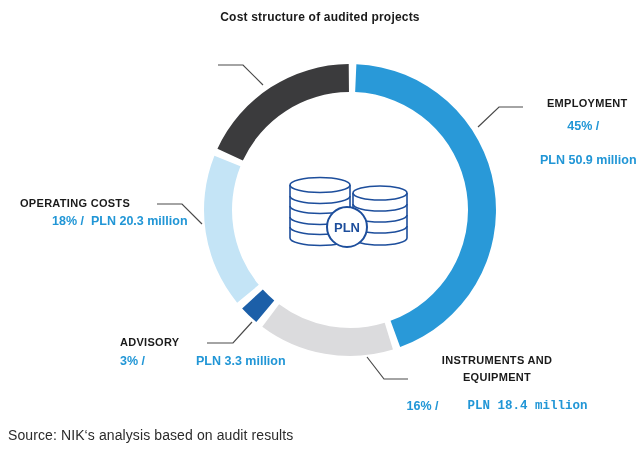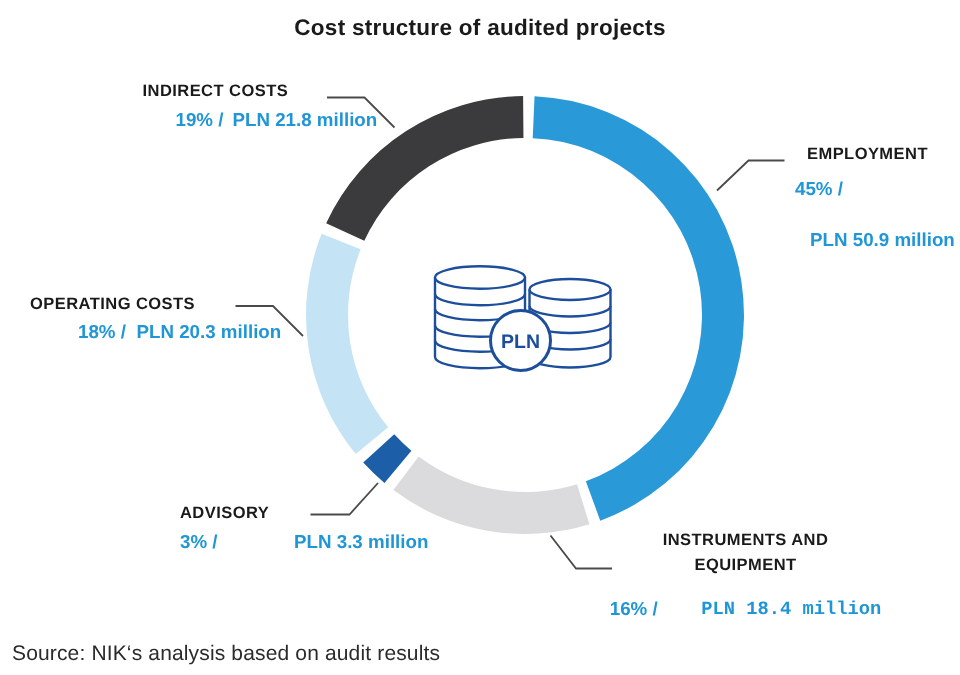--- a/index.html
+++ b/index.html
@@ -2,32 +2,32 @@
 <html><head>
 <meta charset="utf-8">
 <style>
   html,body{margin:0;padding:0;background:#ffffff;}
   .canvas{
     position:relative;width:640px;height:450px;background:#ffffff;overflow:hidden;
     font-family:"Liberation Sans",sans-serif;
   }
   .chart-title{
     position:absolute;top:10px;left:0;width:640px;text-align:center;
-    font-size:15px;font-weight:bold;color:#1a1a1a;letter-spacing:.2px;
+    font-size:12px;font-weight:bold;color:#1a1a1a;letter-spacing:.2px;
   }
   svg.layer{position:absolute;top:0;left:0;}
   .lbl{position:absolute;}
   .lbl-title{font-size:11px;font-weight:bold;color:#1a1a1a;letter-spacing:.3px;line-height:13px;}
   .lbl-val{font-size:12.5px;font-weight:bold;color:#2196d6;line-height:13px;white-space:nowrap;}
   
   .lbl-indirect{left:95px;top:55px;}
   .lbl-indirect .lbl-val{margin-left:22px;margin-top:6px;}
   .lbl-indirect .amount{margin-left:6px;}
   
-  .lbl-employment{left:530px;top:97px;}
+  .lbl-employment{left:530px;top:97px;text-align:center;}
   .lbl-employment .lbl-title{margin-left:8px;}
   .lbl-employment .val-pct{margin-top:10px;}
   .lbl-employment .val-amount{margin-left:10px;margin-top:21px;}
   
   .lbl-operating{left:20px;top:197px;}
   .lbl-operating .lbl-val{margin-left:32px;margin-top:5px;}
   .lbl-operating .amount{margin-left:7px;}
   
   .lbl-advisory{left:120px;top:336px;}
   .lbl-advisory .lbl-val{margin-top:6px;}
@@ -79,26 +79,20 @@
       <ellipse cx="380" cy="193" rx="27" ry="7" fill="#ffffff"></ellipse>
       <path d="M 353 204 A 27 7 0 0 0 407 204"></path>
       <path d="M 353 215 A 27 7 0 0 0 407 215"></path>
       <path d="M 353 226 A 27 7 0 0 0 407 226"></path>
 
       <circle cx="347" cy="227" r="20" fill="#ffffff" stroke-width="2"></circle>
       <text x="347" y="232" text-anchor="middle" stroke="none" fill="#1d4e9c" font-family="Liberation Sans, sans-serif" font-size="13" font-weight="bold">PLN</text>
     </g>
   </svg>
 
-  <div class="lbl lbl-indirect">
-    <div class="lbl-title">INDIRECT COSTS</div>
-    <div class="lbl-val">
-      <span>19% /</span><span class="amount">PLN 21.8 million</span>
-    </div>
-  </div>
 
   <div class="lbl lbl-employment">
     <div class="lbl-title">EMPLOYMENT</div>
     <div class="lbl-val val-pct">45% /</div>
     <div class="lbl-val val-amount">PLN 50.9 million</div>
   </div>
 
   <div class="lbl lbl-operating">
     <div class="lbl-title">OPERATING COSTS</div>
     <div class="lbl-val">

